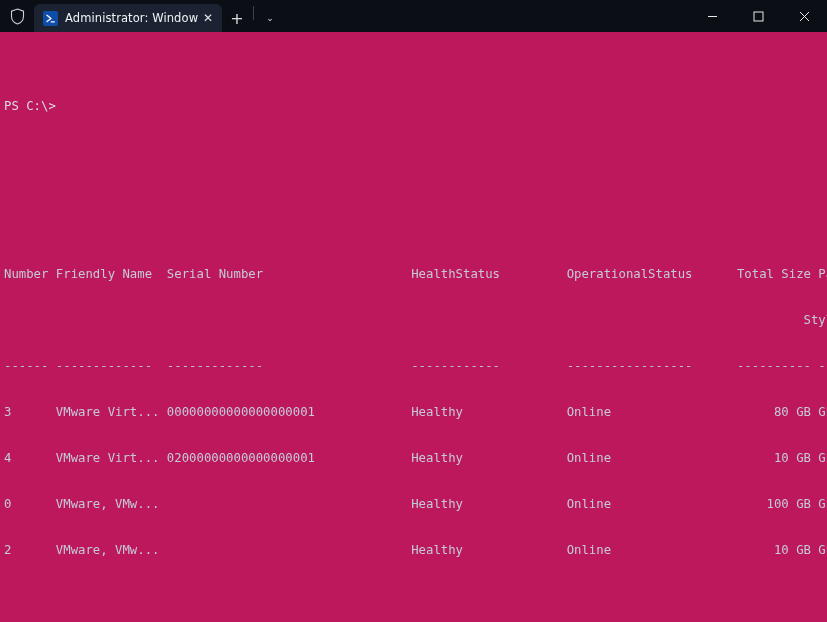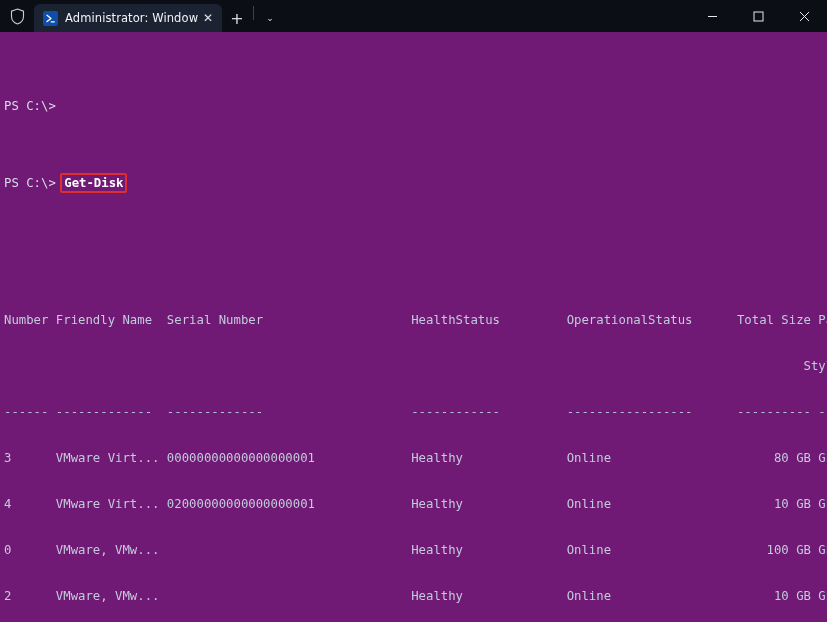--- a/index.html
+++ b/index.html
@@ -126,21 +126,21 @@
     align-items: center;
     justify-content: center;
     color: #e6e9ee;
   }
   .wc svg { display: block; }
 
   
   .terminal {
     flex: 1 1 auto;
     position: relative;
-    background: #701a75;
+    background: #be185d;
     padding: 6px 0 0 4px;
     box-sizing: border-box;
     font-family: "DejaVu Sans Mono", monospace;
     font-size: 12.3px;
     line-height: 15.3px;
     color: #cfd6e4;
     white-space: pre;
     overflow: hidden;
   }
   .line { height: 15.3px; white-space: pre; }
@@ -215,21 +215,20 @@
       </div>
     </div>
   </div>
 
   <div class="terminal">
 
     
     <div class="line"><span class="prompt">PS C:\&gt;</span></div>
 
     
-    <div class="line"><span class="prompt">PS C:\&gt;</span><span class="out"> </span><span class="hl"><span class="cmd">Get-Disk</span></span></div>
 
     <div class="blank"></div>
 
     
     <div class="line out">Number Friendly Name  Serial Number                    HealthStatus         OperationalStatus      Total Size Partition</div>
     <div class="line out">                                                                                                            Style</div>
     <div class="line dim">------ -------------  -------------                    ------------         -----------------      ---------- ---------</div>
     <div class="line out">3      VMware Virt... 00000000000000000001             Healthy              Online                      80 GB GPT</div>
     <div class="line out">4      VMware Virt... 02000000000000000001             Healthy              Online                      10 GB GPT</div>
     <div class="line out">0      VMware, VMw...                                  Healthy              Online                     100 GB GPT</div>

